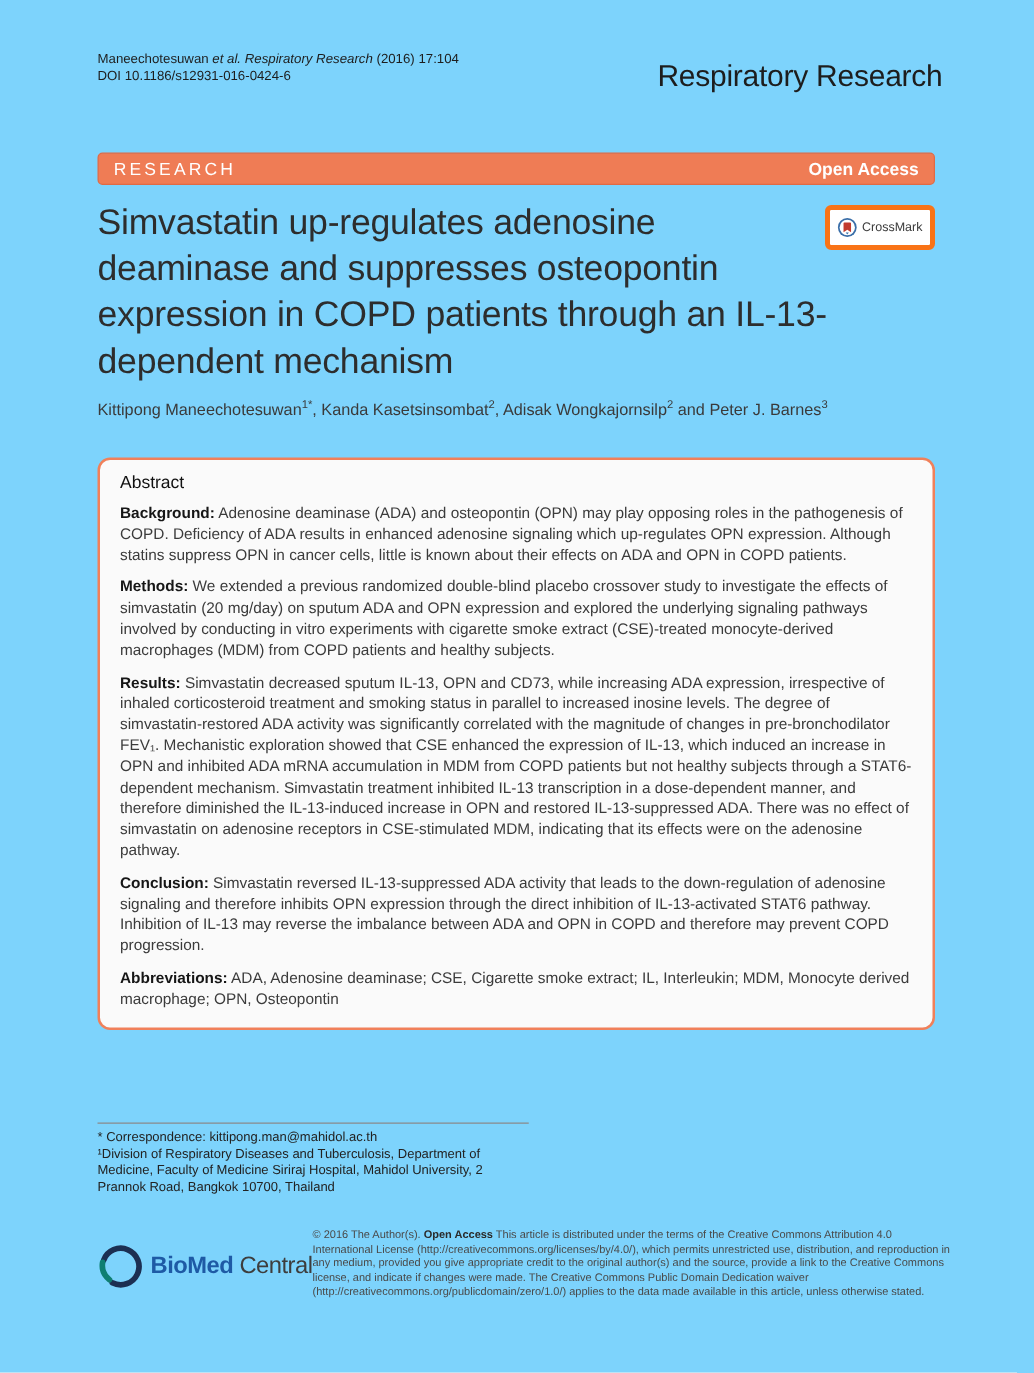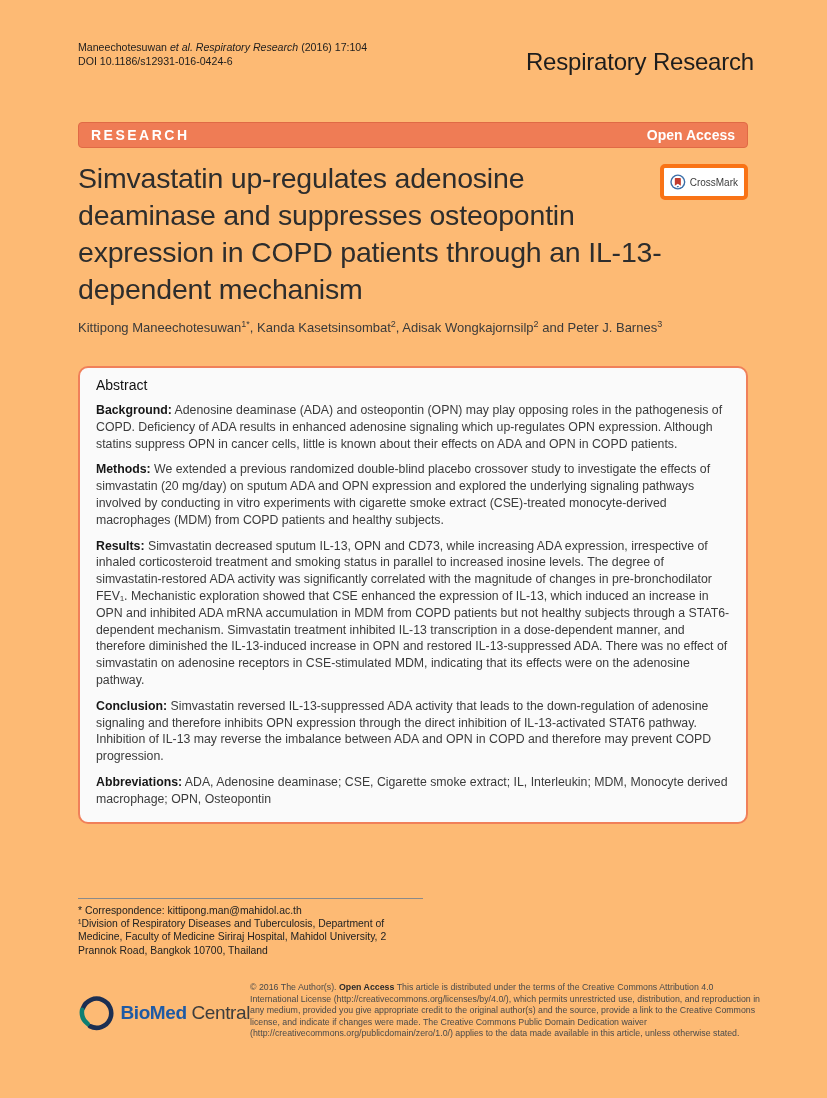--- a/index.html
+++ b/index.html
@@ -1,42 +1,42 @@
 <!DOCTYPE html>
 <html><head>
 <meta charset="utf-8">
 <style>
   * { margin: 0; padding: 0; box-sizing: border-box; }
   html, body { background: #f0f0f0; }
   body { font-family: "Liberation Sans", sans-serif; }
   .page {
     position: relative;
     width: 827px; height: 1098px;
-    background: #fdba74;
+    background: #7dd3fc;
     margin: 0 auto;
     overflow: hidden;
     color: #2e2e2e;
   }
 
   
   .cite-block { position: absolute; left: 78px; top: 40px; font-size: 10.6px; line-height: 14px; color: #1d1d1d; }
   .cite-block .ital { font-style: italic; }
   .journal-name {
     position: absolute; right: 73px; top: 48px;
     font-size: 24px; color: #1d1d1d; letter-spacing: -0.2px;
   }
 
   
   .banner {
     position: absolute; left: 78px; top: 122px; width: 670px; height: 26px;
     background: #ef7c55; border: 1px solid #e06a45; border-radius: 4px;
     display: flex; align-items: center; justify-content: space-between;
     padding: 0 12px; color: #ffffff;
   }
-  .banner .res { font-size: 14px; font-weight: bold; letter-spacing: 2.5px; }
+  .banner .res { font-size: 14px; font-weight: normal; letter-spacing: 2.5px; }
   .banner .oa  { font-size: 14px; font-weight: bold; }
 
   
   .title-wrap { position: absolute; left: 78px; top: 160px; width: 670px; }
   .crossmark {
     float: right; margin: 4px 0 8px 14px;
     width: 88px; height: 36px; background: #fff;
     border: 4px solid #f97316; border-radius: 5px;
     display: flex; align-items: center; gap: 4px; padding: 0 6px;
     cursor: pointer;

